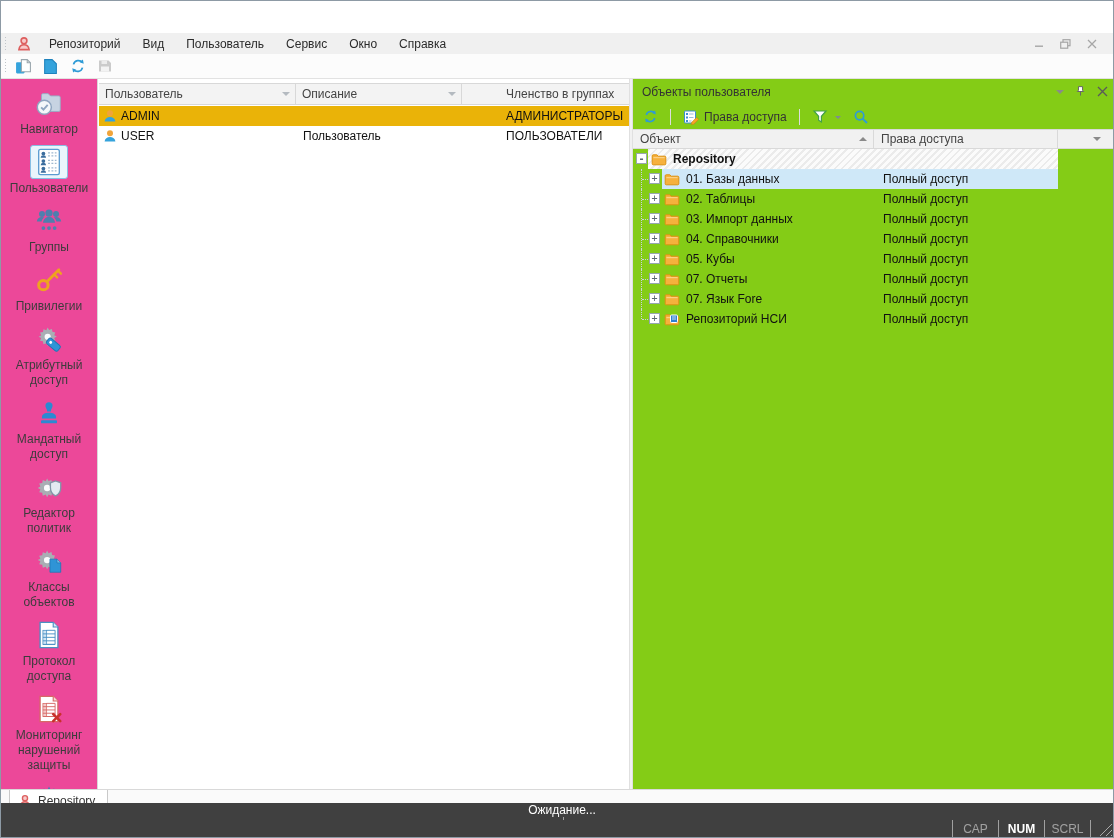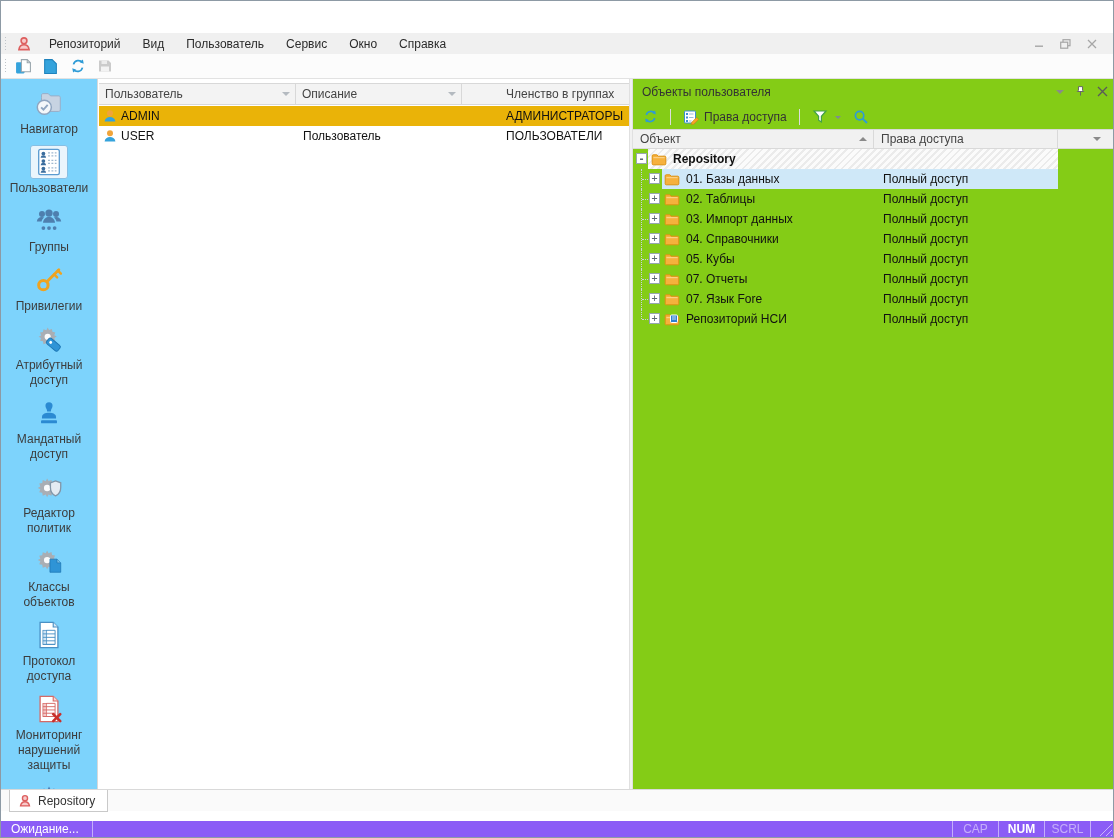--- a/index.html
+++ b/index.html
@@ -20,21 +20,21 @@
   .grip { width:5px; height:14px; margin:0 2px 0 2px;
     background-image:repeating-linear-gradient(to bottom,#bfc4c9 0 1px,transparent 1px 3px);
     background-size:1px 100%; background-repeat:no-repeat; background-position:center; }
   .menubar .app-ic { margin:0 6px 0 6px; }
   .menu-item { padding:2px 11px; color:#2b2b2b; cursor:default; }
   .mdi-controls { margin-left:auto; display:flex; align-items:center; gap:16px; padding-right:16px; }
   
   .main-toolbar { position:absolute; left:0; top:53px; right:0; height:25px; background:#fcfcfc; border-bottom:1px solid #e2e2e2; display:flex; align-items:center; }
   .tb-btn { width:27px; height:23px; display:flex; align-items:center; justify-content:center; }
   
-  .sidebar { position:absolute; left:0; top:78px; width:97px; height:712px; background:#7dd3fc; border-right:1px solid #d8d8d8;
+  .sidebar { position:absolute; left:0; top:78px; width:97px; height:712px; background:#ec4899; border-right:1px solid #d8d8d8;
     display:flex; flex-direction:column; align-items:center; padding-top:7px; gap:8px; overflow:hidden; }
   .sb-item { display:flex; flex-direction:column; align-items:center; cursor:default; }
   .sb-iconbox { height:34px; display:flex; align-items:center; justify-content:center; padding:1px 3px; border:1px solid transparent; border-radius:3px; }
   .sb-item.selected .sb-iconbox { border-color:#86bfe4; background:#eaf5fc; }
   .sb-label { width:92px; text-align:center; line-height:15px; color:#3c3c3c; margin-top:2px; }
   
   .main-panel { position:absolute; left:98px; top:78px; width:530px; height:712px; background:#fff; border-bottom:1px solid #cfcfcf; }
   .ug-header { position:absolute; left:0; top:4px; width:100%; height:22px; display:flex; background:#f3f3f3; border-top:1px solid #d8d8d8; border-bottom:1px solid #d8d8d8; color:#444; }
   .ug-hc { display:flex; align-items:center; border-right:1px solid #d8d8d8; padding-left:6px; }
   .hc1 { width:197px; } .hc2 { width:166px; } .hc3 { flex:1; padding-left:44px; border-right:none; }
@@ -72,21 +72,21 @@
   .t-label { position:absolute; z-index:2; }
   .t-access { position:absolute; left:250px; z-index:2; }
   .tree-row.child::before { content:""; position:absolute; left:8px; top:0; height:100%; border-left:1px dotted #c9d2da; }
   .tree-row.child.last::before { height:10px; }
   .tree-row.child::after { content:""; position:absolute; left:9px; top:10px; width:6px; border-top:1px dotted #c9d2da; }
   
   .tabstrip { position:absolute; left:0; bottom:26px; right:0; height:22px; background:#fafafa; border-top:1px solid #d9d9d9; display:flex; }
   .mdi-tab { margin-left:8px; height:22px; padding:0 12px 0 8px; background:#fff; border:1px solid #c9c9c9; border-top:none;
     display:flex; align-items:center; gap:6px; color:#333; }
   
-  .statusbar { position:absolute; left:0; bottom:0; right:0; height:16px; background:#8b5cf6; color:#fff; display:flex; align-items:center; }
+  .statusbar { position:absolute; left:0; bottom:0; right:0; height:34px; background:#404040; color:#fff; display:flex; align-items:center;flex-direction:column; }
   .sb-text { margin-left:10px; }
   .sb-sep { width:1px; height:17px; background:rgba(255,255,255,.5); margin-left:13px; }
   .sb-right { margin-left:auto; display:flex; align-items:center; height:100%; margin-right:22px; }
   .kbd-cell { width:45px; text-align:center; color:rgba(255,255,255,.5); }
   .kbd-cell.on { color:#fff; font-weight:bold; }
   .kbd-sep { width:1px; height:17px; background:rgba(255,255,255,.5); }
   .grip-corner { position:absolute; right:1px; bottom:1px; width:14px; height:14px;
     background:repeating-linear-gradient(135deg,transparent 0 3px,rgba(255,255,255,.55) 3px 4px);
     clip-path:polygon(100% 0,100% 100%,0 100%); cursor:nwse-resize; }
   svg { display:block; }

